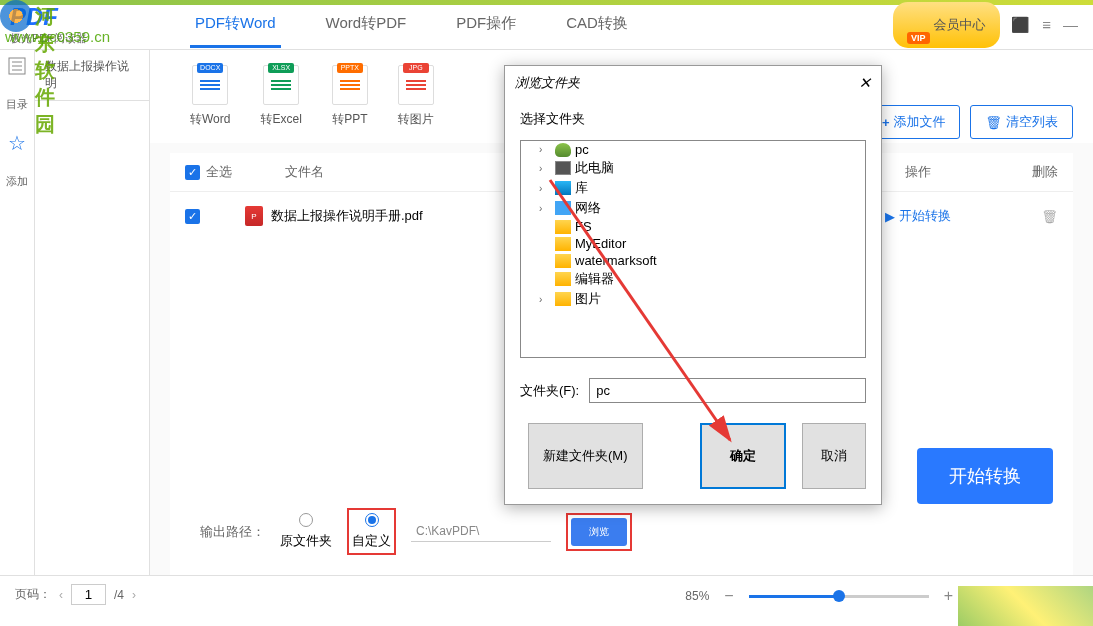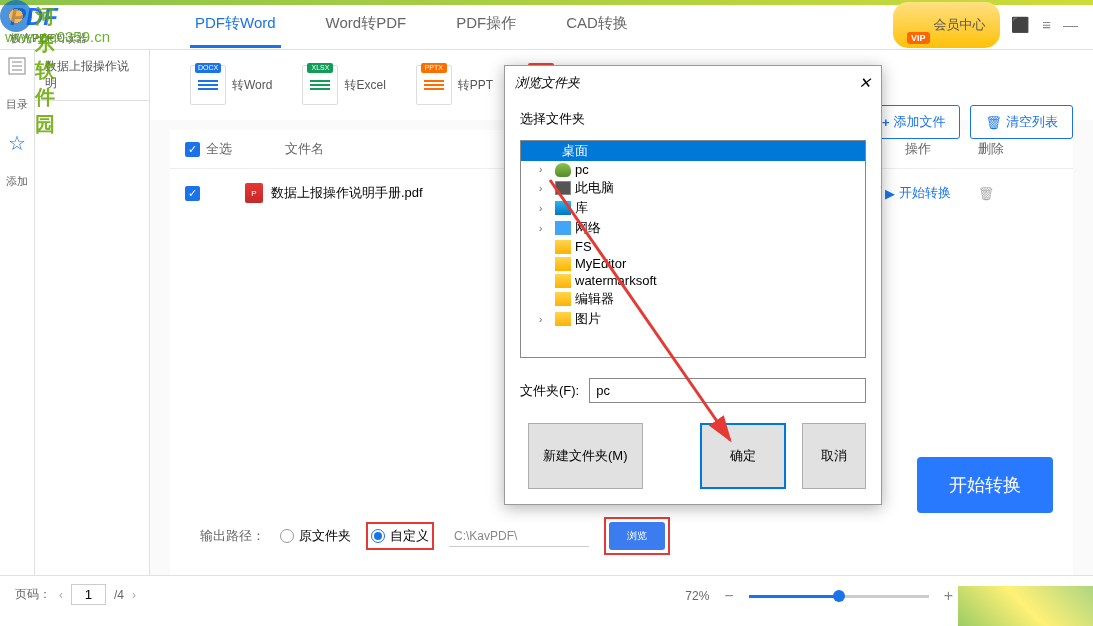--- a/index.html
+++ b/index.html
@@ -28,46 +28,46 @@
     .left-sidebar { width: 35px; border-right: 1px solid #e0e0e0; display: flex; flex-direction: column; align-items: center; padding-top: 5px; gap: 20px; }
     .sidebar-icon { width: 22px; height: 22px; cursor: pointer; display: flex; align-items: center; justify-content: center; }
     .sidebar-text { font-size: 11px; color: #666; }
     
     .doc-tab-area { width: 115px; border-right: 1px solid #e0e0e0; }
     .doc-tab { background: #fff; padding: 8px 10px; font-size: 12px; color: #555; border-bottom: 1px solid #e0e0e0; }
     
     .content-area { flex: 1; background: #fafafa; position: relative; display: flex; flex-direction: column; }
     
     .conversion-types { display: flex; gap: 30px; padding: 15px 40px; background: #fff; }
-    .conv-type { display: flex; align-items: center; gap: 6px; cursor: pointer; justify-content: space-between; }
+    .conv-type { display: flex; flex-direction: column; align-items: center; gap: 6px; cursor: pointer; justify-content: space-between; }
     .conv-icon { width: 36px; height: 40px; border: 1px solid #ddd; border-radius: 2px; position: relative; display: flex; flex-direction: column; align-items: center; justify-content: center; }
     .conv-icon-badge { position: absolute; top: -3px; width: 26px; height: 10px; border-radius: 2px; font-size: 7px; color: #fff; text-align: center; line-height: 10px; }
     .conv-icon-lines { width: 20px; }
     .conv-icon-lines div { height: 2px; margin: 2px 0; }
     .conv-label { font-size: 12px; color: #555; }
     
     .action-buttons { position: absolute; right: 20px; top: 55px; display: flex; gap: 10px; }
     .action-btn { border: 1px solid #1a73e8; color: #1a73e8; background: #fff; padding: 7px 14px; border-radius: 3px; cursor: pointer; font-size: 13px; display: flex; align-items: center; gap: 4px; }
     
     .file-list { background: #fff; margin: 10px 20px 0; flex: 1; }
     .file-header { display: flex; padding: 10px 15px; border-bottom: 1px solid #eee; color: #666; font-size: 13px; align-items: center; }
     .col-check { width: 60px; display: flex; align-items: center; gap: 6px; }
     .col-name { flex: 1; }
     .col-action { width: 120px; text-align: center; }
-    .col-delete { width: 80px; text-align: left; }
+    .col-delete { width: 80px; text-align: right; }
     .checkbox { width: 15px; height: 15px; background: #1a73e8; border-radius: 2px; display: inline-flex; align-items: center; justify-content: center; color: #fff; font-size: 11px; }
     
     .file-row { display: flex; padding: 14px 15px; align-items: center; font-size: 13px; }
     .file-icon { width: 18px; height: 20px; background: linear-gradient(#e53935, #c62828); border-radius: 2px; margin-right: 8px; display: inline-flex; align-items: center; justify-content: center; color: #fff; font-size: 8px; }
     .start-conv-link { color: #1a73e8; cursor: pointer; display: flex; align-items: center; gap: 4px; justify-content: center; }
     .del-icon { color: #aaa; cursor: pointer; }
     
     .output-panel { background: #fff; padding: 20px 30px; margin: 0 20px; display: flex; align-items: center; gap: 15px; position: relative; }
     .output-label { color: #666; font-size: 13px; }
-    .radio-group { display: flex; align-items: center; gap: 5px; }
+    .radio-group { display: flex; align-items: center; gap: 5px; flex-direction: column; }
     .radio { width: 14px; height: 14px; border: 1px solid #999; border-radius: 50%; display: inline-flex; align-items: center; justify-content: center; }
     .radio.checked { border-color: #1a73e8; }
     .radio.checked::after { content: ''; width: 8px; height: 8px; background: #1a73e8; border-radius: 50%; }
     .path-input { border: none; border-bottom: 1px solid #ccc; padding: 3px 5px; width: 140px; font-size: 12px; color: #888; background: transparent; }
     .browse-btn { background: #3b7def; color: #fff; border: none; padding: 7px 18px; border-radius: 3px; cursor: pointer; font-size: 10px; }
     .red-box { border: 2px solid #e53935; padding: 3px; }
     
     .start-btn { position: absolute; right: 20px; top: -40px; background: #2979ff; color: #fff; border: none; padding: 16px 32px; border-radius: 4px; font-size: 18px; cursor: pointer; }
     
     .bottom-bar { height: 30px; border-top: 1px solid #e0e0e0; display: flex; align-items: flex-end; padding: 0 15px; font-size: 12px; color: #666; position: relative; }
@@ -99,21 +99,21 @@
     .ico-pc { background: #555; border: 1px solid #888; }
     .ico-lib { background: linear-gradient(#29b6f6, #0277bd); }
     .ico-net { background: #42a5f5; }
     .ico-folder { background: linear-gradient(#ffd54f, #ffb300); }
     .l1 { padding-left: 18px; }
     
     .dlg-folder-row { display: flex; align-items: center; gap: 10px; margin-top: 20px; }
     .dlg-folder-input { flex: 1; border: 1px solid #888; padding: 4px 6px; font-size: 13px; }
     .dlg-buttons { display: flex; gap: 8px; justify-content: flex-end; margin-top: 20px; }
     .dlg-btn { border: 1px solid #adadad; background: #e1e1e1; padding: 6px 18px; cursor: pointer; font-size: 13px; margin-left: 8px; }
-    .dlg-btn.primary { border: 2px solid #0078d7; padding: 22px 28px; }
+    .dlg-btn.primary { border: 2px solid #0078d7; padding: 22px 28px; font-weight: bold; }
     .dlg-btn.new-folder { padding: 6px 14px; margin-right: auto; }
     
     .arrow-line { position: absolute; pointer-events: none; z-index: 60; }
   </style>
 </head>
 <body>
 
 <div class="bg-image2"></div>
 
 <div class="watermark">
@@ -275,45 +275,40 @@
 
 <div class="bottom-bar">
   <div class="page-nav">
     <span>页码：</span>
     <span class="page-arrow">‹</span>
     <input class="page-input" value="1" style="">
     <span>/4</span>
     <span class="page-arrow">›</span>
   </div>
   <div class="zoom-area">
-    <span>72%</span>
+    <span>85%</span>
     <span class="zoom-btn">−</span>
     <div class="zoom-slider">
       <div class="zoom-slider-fill"></div>
       <div class="zoom-thumb"></div>
     </div>
     <span class="zoom-btn">+</span>
   </div>
 </div>
 
 <div class="bg-image"></div>
 
 <div class="dialog">
   <div class="dlg-title">
     <span>浏览文件夹</span>
     <span class="dlg-close">✕</span>
   </div>
   <div class="dlg-body">
     <div class="dlg-label">选择文件夹</div>
     <div class="tree" id="tree">
-        <div class="tree-item l0 selected">
-          <span class="tree-expand"></span>
-          <span class="tree-icon ico-desktop"></span>
-          <span>桌面</span>
-        </div>
         <div class="tree-item l1">
           <span class="tree-expand">›</span>
           <span class="tree-icon ico-user"></span>
           <span>pc</span>
         </div>
         <div class="tree-item l1">
           <span class="tree-expand">›</span>
           <span class="tree-icon ico-pc"></span>
           <span>此电脑</span>
         </div>

